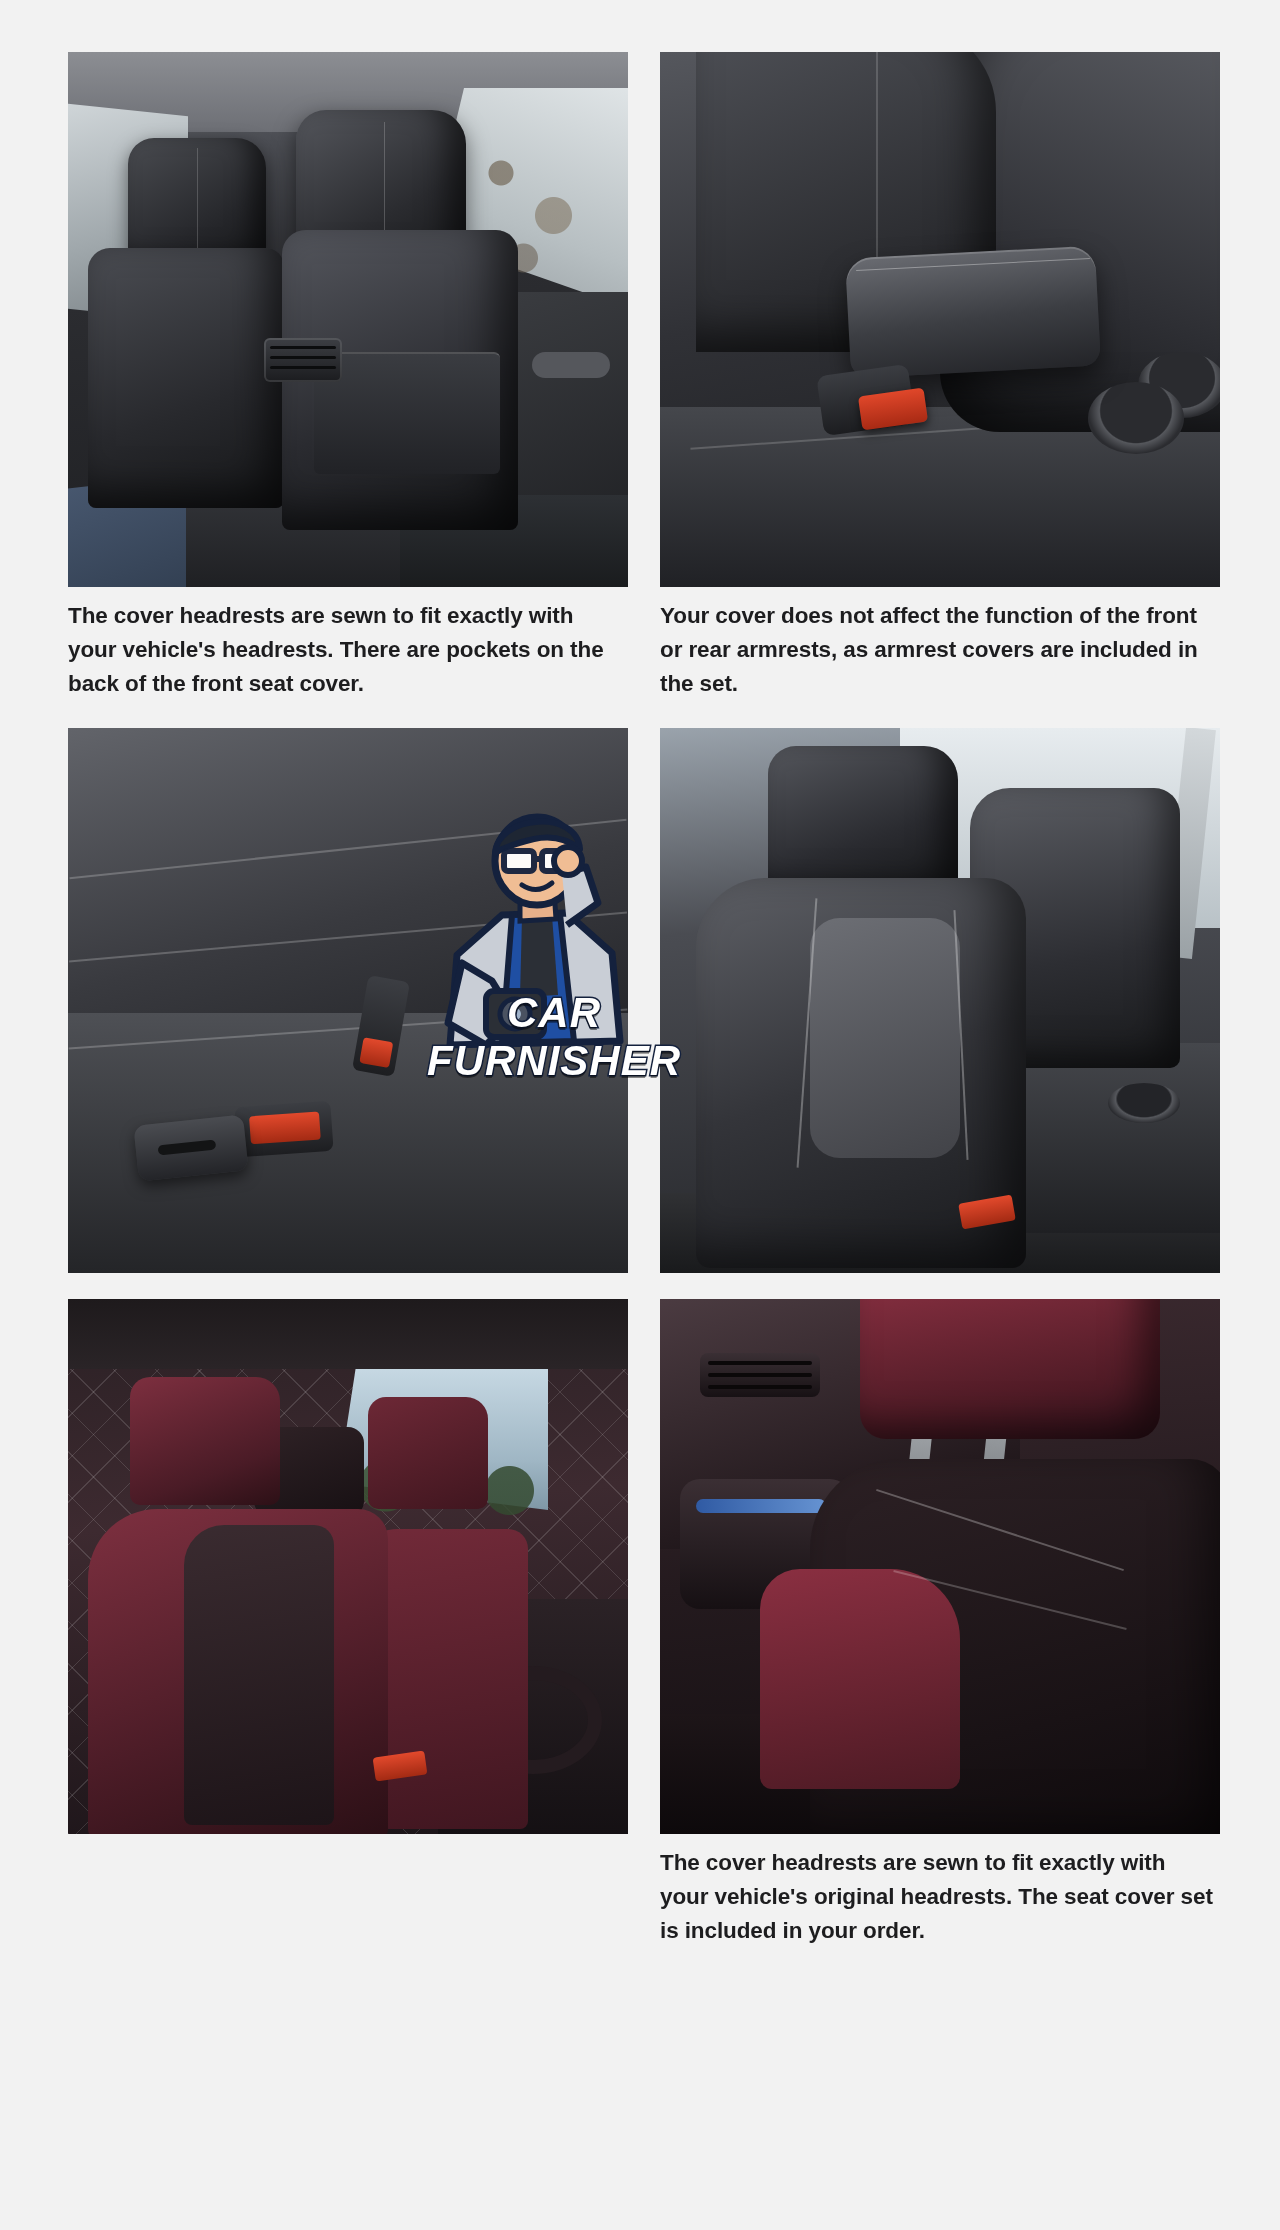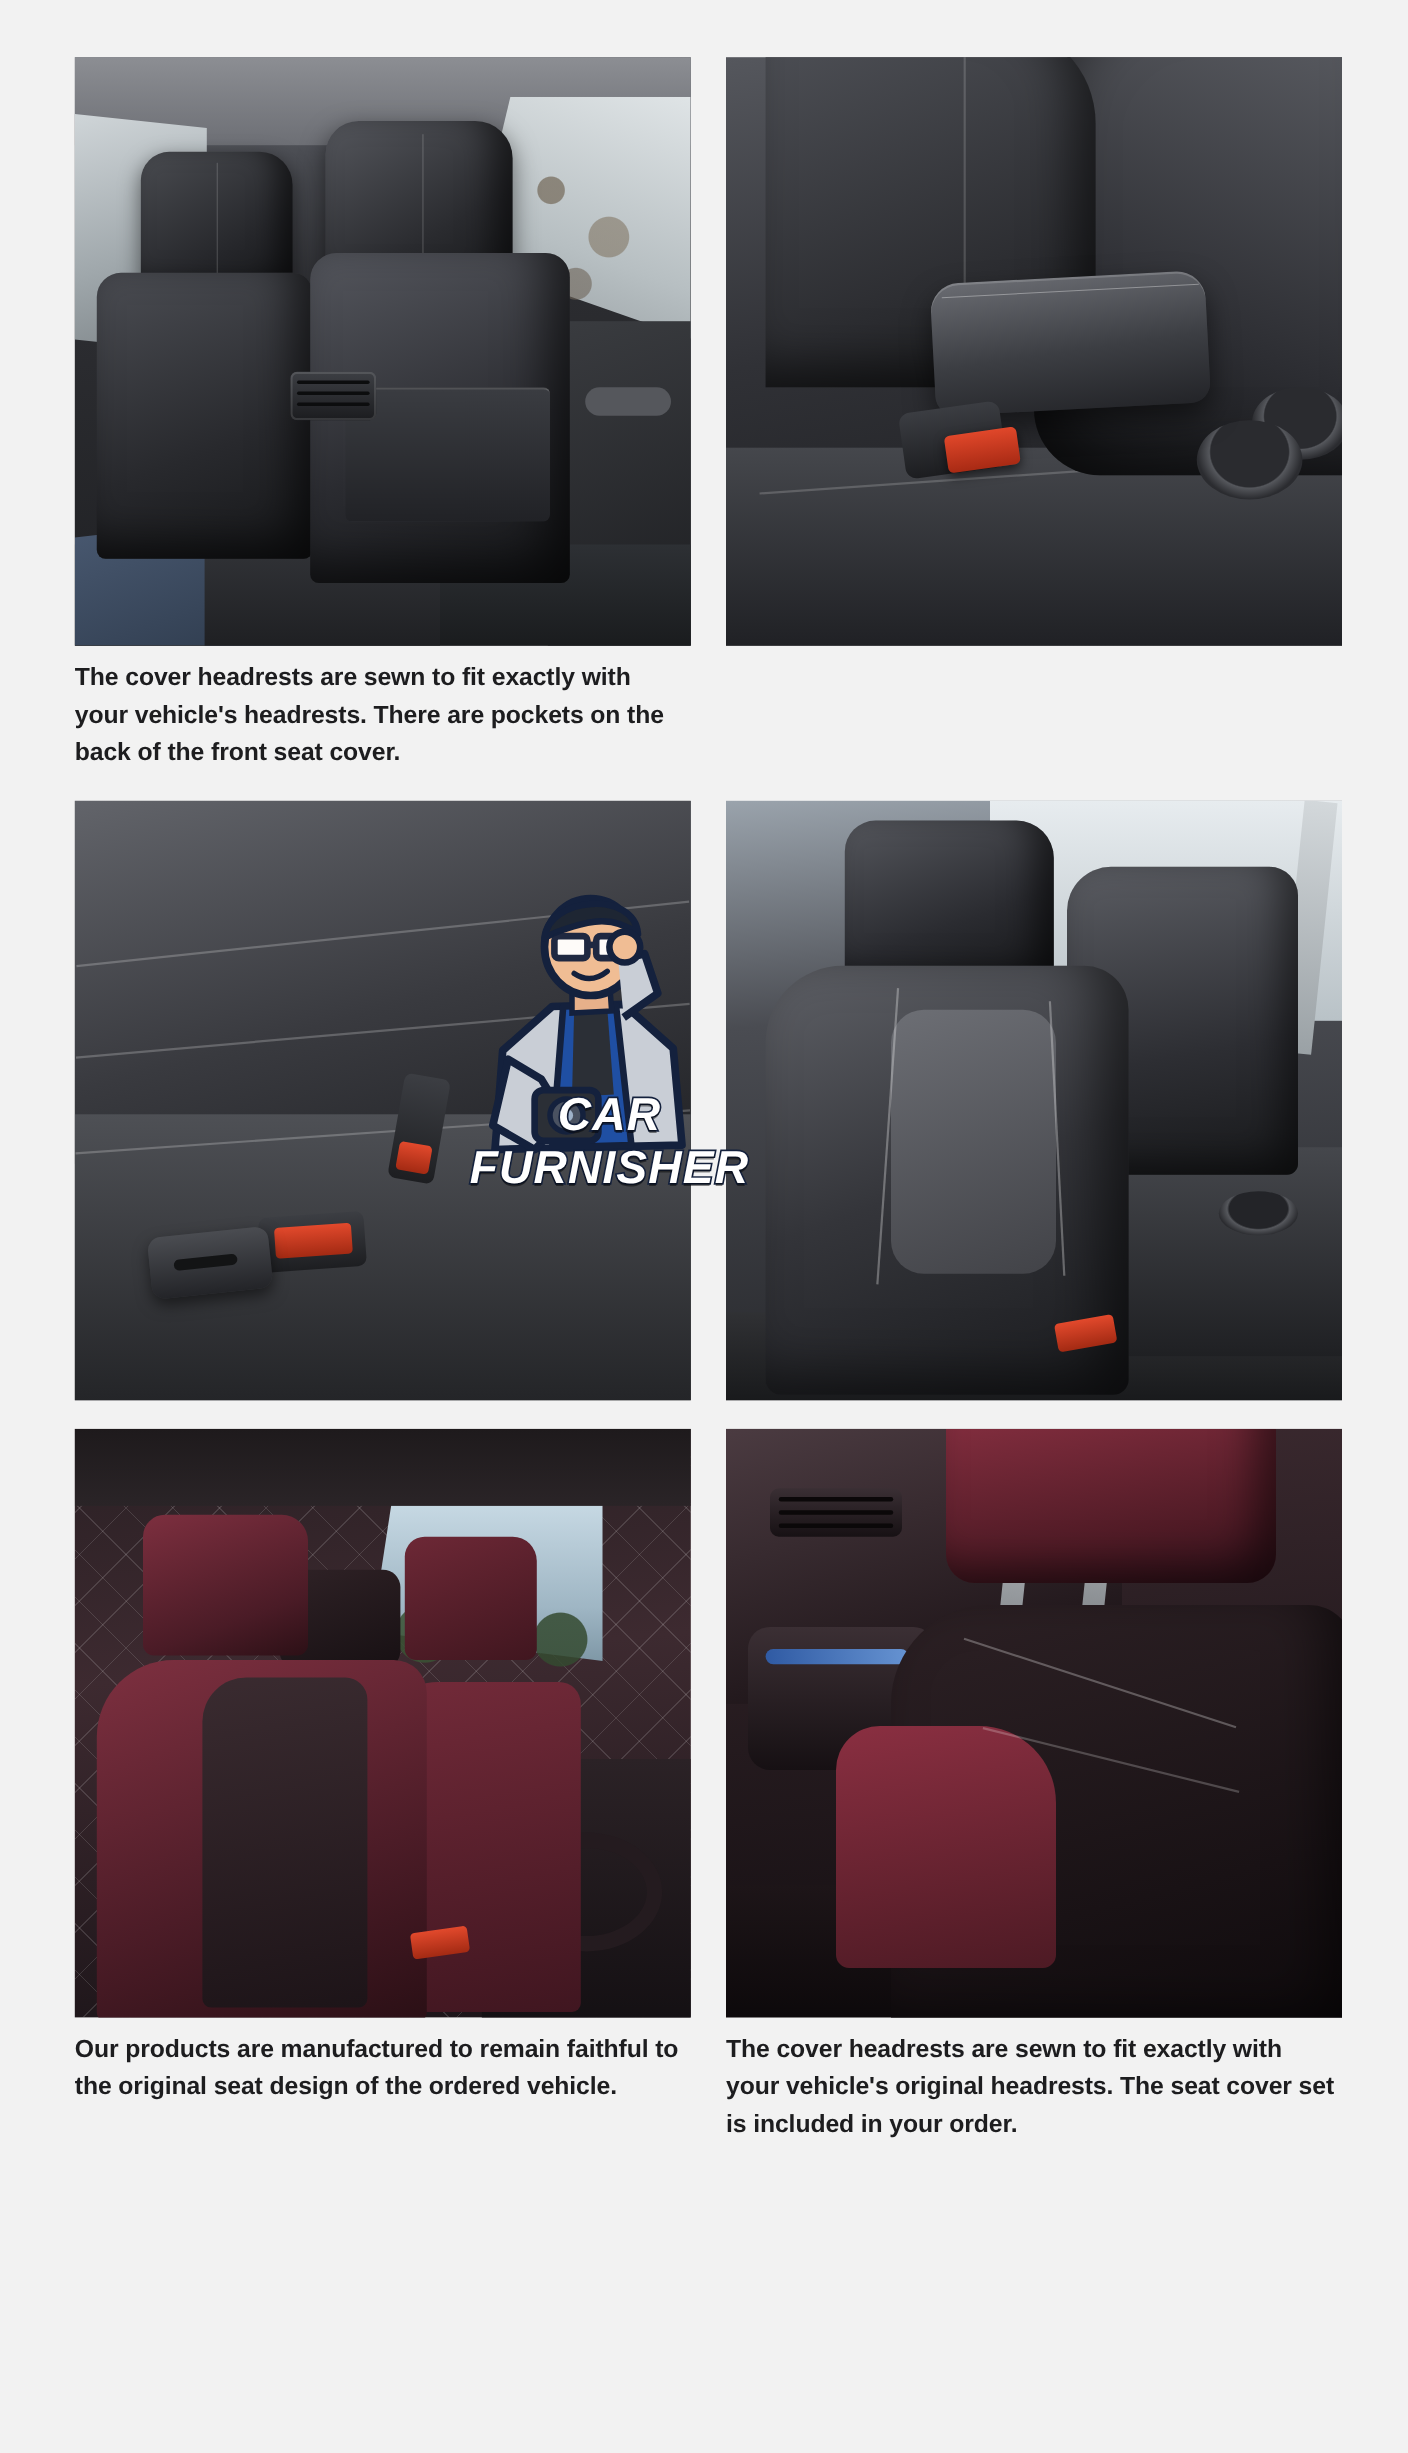--- a/index.html
+++ b/index.html
@@ -512,20 +512,21 @@
           <div class="rightseat"></div>
           <div class="seatback"></div>
           <div class="cup2"></div>
           <div class="cup"></div>
           <div class="armrest"></div>
           <div class="armrest-stitch"></div>
           <div class="buckle-body"></div>
           <div class="buckle"></div>
         </div>
       </div>
+      <div class="caption">Your cover does not affect the function of the front or rear armrests, as armrest covers are included in the set.</div>
     </div>
 
     <div class="row-gap-small"></div>
     <div class="row-gap-small"></div>
 
     <div class="cell">
       <div class="photo p3 tall">
         <div class="scene">
           <div class="bench"></div>
           <div class="cushionbig"></div>
@@ -576,21 +577,20 @@
           <div class="hr5c"></div>
           <div class="hr5b"></div>
           <div class="hr5a quilt"></div>
           <div class="seat5b quilt"></div>
           <div class="seat5 quilt">
               <div class="panel"></div>
             </div>
           <div class="buckle5"></div>
         </div>
       </div>
-      <div class="caption">Our products are manufactured to remain faithful to the original seat design of the ordered vehicle.</div>
     </div>
 
     <div class="cell">
       <div class="photo p6">
         <div class="scene">
           <div class="dash6"></div>
           <div class="vent6">
               <i></i>
               <i></i>
               <i></i>

